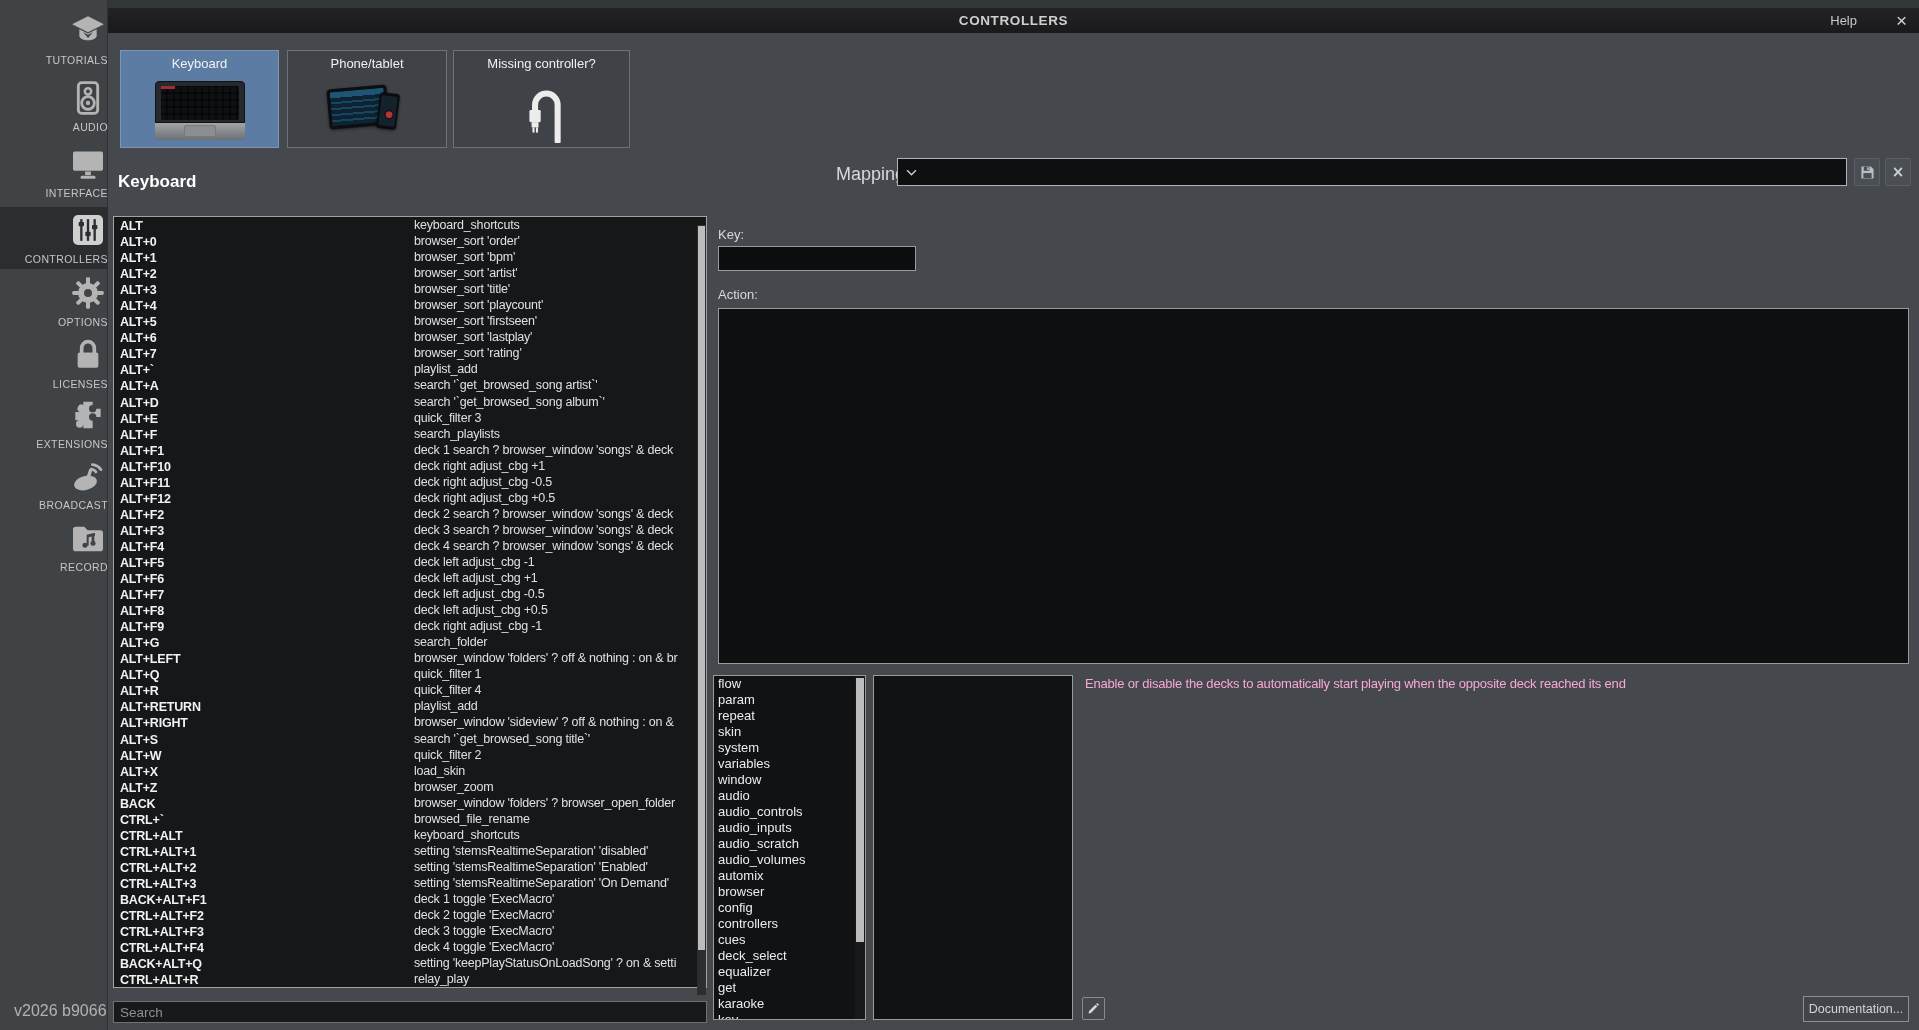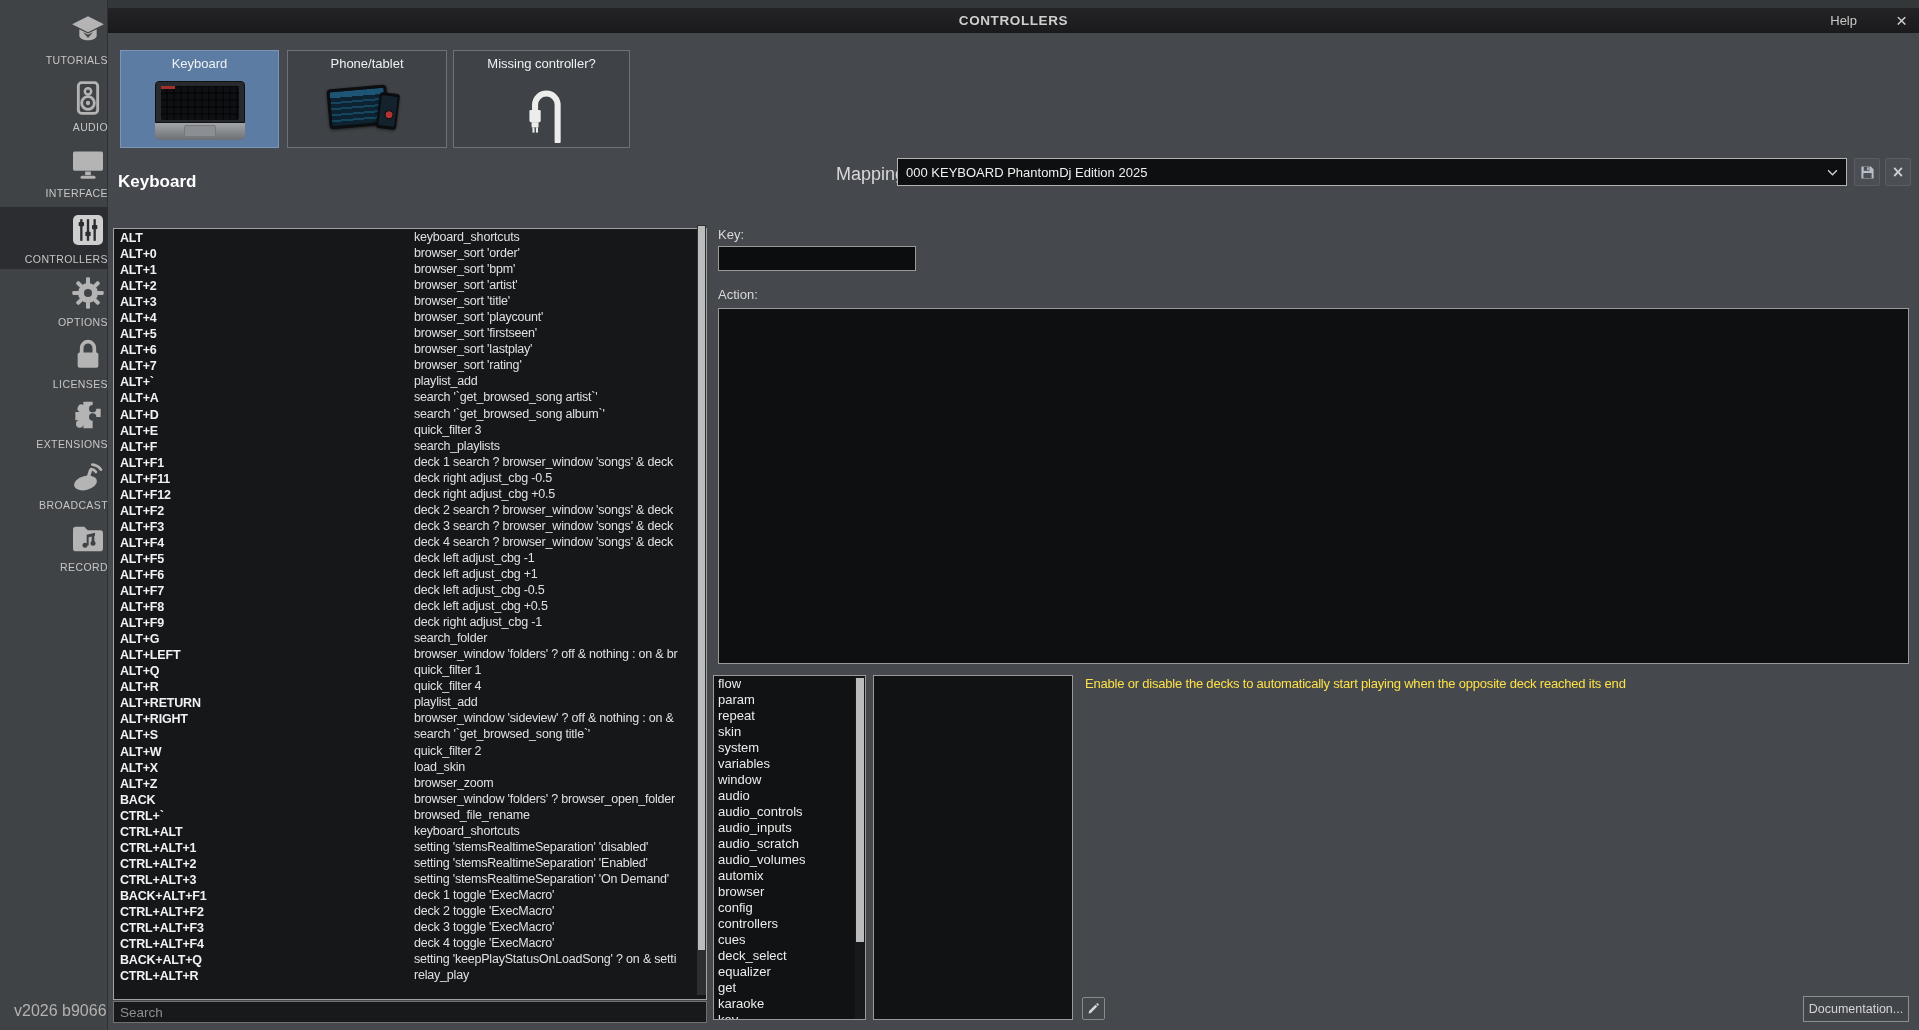--- a/index.html
+++ b/index.html
@@ -71,21 +71,21 @@
   .map-select{position:absolute;left:897px;top:158px;width:950px;height:28px;background:#0d0f11;
               border:1px solid #b2b2b2;display:flex;align-items:center;padding:0 8px;cursor:pointer}
   .map-value{font-size:13px;color:#f0f0f0;flex:1;white-space:nowrap;overflow:hidden}
   .chev{width:11px;height:7px;flex:none}
   .map-btn{position:absolute;top:158px;width:26px;height:28px;background:#4b4f53;border:1px solid #5a5e62;
            border-radius:2px;display:flex;align-items:center;justify-content:center;cursor:pointer}
   .map-btn.save{left:1854px}
   .map-btn.del{left:1885px;color:#cdd2d6;font-size:15px;font-weight:bold;font-family:"DejaVu Sans",sans-serif}
 
   
-  .shortcut-list{position:absolute;left:113px;top:228px;width:594px;height:772px;
+  .shortcut-list{position:absolute;left:113px;top:216px;width:594px;height:772px;
                  background:#151719;border:1px solid #a2a2a2;overflow:hidden}
   .srow{position:relative;height:16.05px;line-height:16px;white-space:nowrap;overflow:hidden;
         padding-left:6px;cursor:default}
   .sk{font-weight:bold;font-size:12.5px;color:#f2f2f2;letter-spacing:-.2px}
   .sa{position:absolute;left:300px;top:0;font-size:12.5px;color:#e0e0e0;letter-spacing:-.2px}
   .slist-scroll{position:absolute;left:697px;top:225px;width:9px;height:770px;background:#2c2e30}
   .slist-scroll .thumb{position:absolute;left:1px;top:1px;width:7px;height:94%;background:#bcbcbc}
 
   .search-input{position:absolute;left:113px;top:1001px;width:594px;height:22px;background:#17191b;
                 border:1px solid #707070;color:#d8d8d8;font-size:13.5px;padding:0 6px;
@@ -103,21 +103,21 @@
 
   
   .category-list{position:absolute;left:713px;top:675px;width:153px;height:345px;
                  background:#101214;border:1px solid #9a9a9a;overflow:hidden}
   .crow{height:16px;line-height:16px;font-size:13px;color:#ececec;padding-left:4px;
         white-space:nowrap;cursor:default}
   .clist-scroll{position:absolute;left:855px;top:676px;width:10px;height:343px;background:#17191b}
   .clist-scroll .thumb{position:absolute;left:1px;top:2px;width:8px;height:77%;background:#bcbcbc}
   .preset-panel{position:absolute;left:873px;top:675px;width:200px;height:345px;
                 background:#101214;border:1px solid #9a9a9a}
-  .description{position:absolute;left:1085px;top:676px;width:822px;font-size:13px;color:#fde047;
+  .description{position:absolute;left:1085px;top:676px;width:822px;font-size:13px;color:#f9a8d4;
                letter-spacing:-.2px;white-space:nowrap;overflow:hidden}
   .edit-btn{position:absolute;left:1082px;top:997px;width:23px;height:23px;background:#45484c;
             border:1px solid #8a8a8a;border-radius:2px;display:flex;align-items:center;
             justify-content:center;cursor:pointer}
   .doc-btn{position:absolute;left:1803px;top:996px;width:106px;height:26px;background:#414549;
            border:1px solid #8f8f8f;color:#d4d4d4;font-size:12.5px;display:flex;align-items:center;
            justify-content:center;cursor:pointer;white-space:nowrap}
 </style>
 </head>
 <body>
@@ -279,21 +279,20 @@
         <rect x="25" y="58" width="2.4" height="6"></rect>
       </g>
     </svg>
   </div>
 </div>
 
 <div class="section-title">Keyboard</div>
 
 <span class="map-label">Mapping:</span>
 <div class="map-select">
-  <span class="map-value">000 KEYBOARD PhantomDj Edition 2025</span>
   <svg class="chev" viewBox="0 0 10 6">
     <path d="M1 1l4 4 4-4" stroke="#cfcfcf" fill="none" stroke-width="1.3"></path>
   </svg>
 </div>
 <div class="map-btn save">
   <svg width="15" height="15" viewBox="0 0 16 16">
     <path fill="#b6bec8" d="M1.5 1.5h10l3 3v10h-13z"></path>
     <rect fill="#4b4f53" x="4" y="1.8" width="6" height="4.4"></rect>
     <rect fill="#b6bec8" x="7.6" y="2.4" width="1.7" height="3"></rect>
     <rect fill="#4b4f53" x="3.6" y="8.6" width="8.8" height="5.4"></rect>
@@ -312,20 +311,21 @@
     <div class="srow"><span class="sk">ALT+4</span><span class="sa">browser_sort 'playcount'</span></div>
     <div class="srow"><span class="sk">ALT+5</span><span class="sa">browser_sort 'firstseen'</span></div>
     <div class="srow"><span class="sk">ALT+6</span><span class="sa">browser_sort 'lastplay'</span></div>
     <div class="srow"><span class="sk">ALT+7</span><span class="sa">browser_sort 'rating'</span></div>
     <div class="srow"><span class="sk">ALT+`</span><span class="sa">playlist_add</span></div>
     <div class="srow"><span class="sk">ALT+A</span><span class="sa">search '`get_browsed_song artist`'</span></div>
     <div class="srow"><span class="sk">ALT+D</span><span class="sa">search '`get_browsed_song album`'</span></div>
     <div class="srow"><span class="sk">ALT+E</span><span class="sa">quick_filter 3</span></div>
     <div class="srow"><span class="sk">ALT+F</span><span class="sa">search_playlists</span></div>
     <div class="srow"><span class="sk">ALT+F1</span><span class="sa">deck 1 search ? browser_window 'songs' &amp; deck </span></div>
+    <div class="srow"><span class="sk">ALT+F10</span><span class="sa">deck right adjust_cbg +1</span></div>
     <div class="srow"><span class="sk">ALT+F11</span><span class="sa">deck right adjust_cbg -0.5</span></div>
     <div class="srow"><span class="sk">ALT+F12</span><span class="sa">deck right adjust_cbg +0.5</span></div>
     <div class="srow"><span class="sk">ALT+F2</span><span class="sa">deck 2 search ? browser_window 'songs' &amp; deck </span></div>
     <div class="srow"><span class="sk">ALT+F3</span><span class="sa">deck 3 search ? browser_window 'songs' &amp; deck </span></div>
     <div class="srow"><span class="sk">ALT+F4</span><span class="sa">deck 4 search ? browser_window 'songs' &amp; deck </span></div>
     <div class="srow"><span class="sk">ALT+F5</span><span class="sa">deck left adjust_cbg -1</span></div>
     <div class="srow"><span class="sk">ALT+F6</span><span class="sa">deck left adjust_cbg +1</span></div>
     <div class="srow"><span class="sk">ALT+F7</span><span class="sa">deck left adjust_cbg -0.5</span></div>
     <div class="srow"><span class="sk">ALT+F8</span><span class="sa">deck left adjust_cbg +0.5</span></div>
     <div class="srow"><span class="sk">ALT+F9</span><span class="sa">deck right adjust_cbg -1</span></div>

